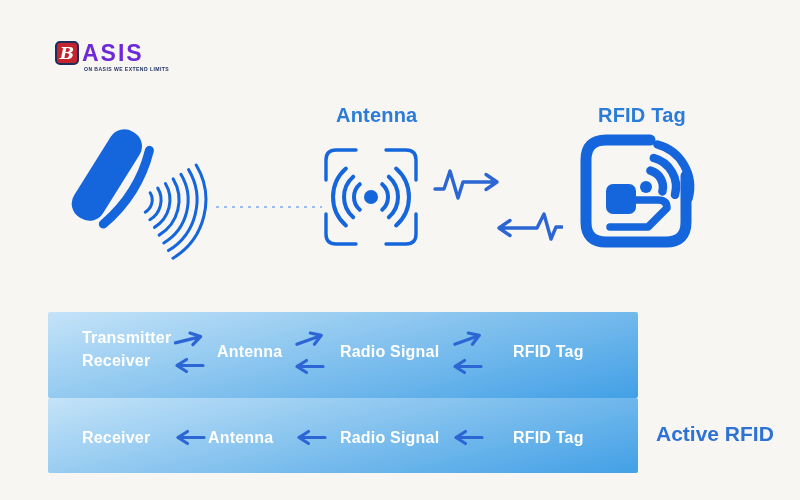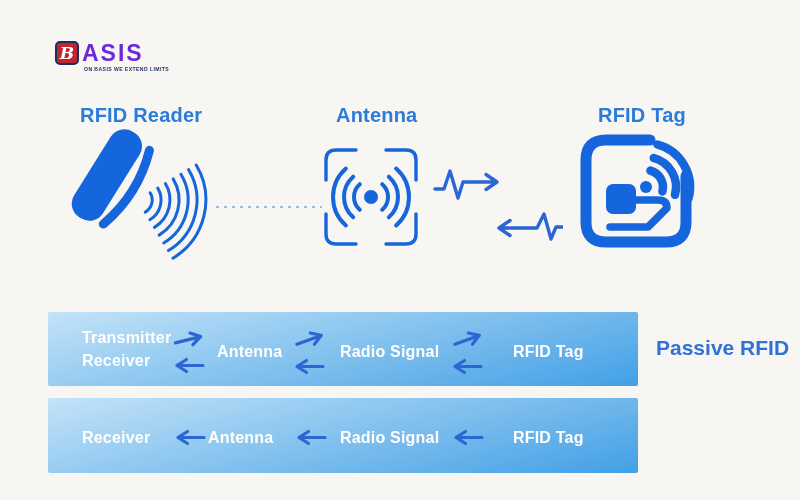--- a/index.html
+++ b/index.html
@@ -30,21 +30,21 @@
   .heading{position:absolute;top:104px;color:#2b7cd9;font-size:20px;font-weight:700;letter-spacing:0.2px;}
   .heading-reader{left:80px;}
   .heading-antenna{left:336px;}
   .heading-tag{left:598px;}
 
   
   .icon-abs{position:absolute;}
 
   
   .flow-bar{
-    position:absolute;left:48px;width:590px;height:74px;
+    position:absolute;left:48px;width:590px;height:86px;
     background:linear-gradient(166deg,#c4e3f8 0%,#8ac5ef 45%,#42a0e6 100%);
     border-radius:2px;
   }
   .bar-passive{top:312px;}
   .bar-active{top:398px;height:75px;}
   .bar-item{
     position:absolute;color:#ffffff;font-weight:700;font-size:16px;
     letter-spacing:0.2px;line-height:17px;white-space:nowrap;
   }
   .bar-arrow{position:absolute;width:32px;height:17px;}
@@ -71,21 +71,20 @@
   </svg>
 
   <div class="logo">
     <div class="logo-row">
       <div class="logo-mark">B</div>
       <div class="logo-name">ASIS</div>
     </div>
     <div class="logo-tagline">ON BASIS WE EXTEND LIMITS</div>
   </div>
 
-  <div class="heading heading-reader">RFID Reader</div>
   <div class="heading heading-antenna">Antenna</div>
   <div class="heading heading-tag">RFID Tag</div>
 
   <svg class="icon-abs" style="left:60px;top:128px" width="265" height="142" viewBox="0 0 265 142">
     <g transform="rotate(32 52 52)">
       <rect x="28" y="0" width="34" height="101" rx="16" fill="#1565dc"></rect>
       <path d="M68,7 Q82,50 68,94" fill="none" stroke="#1565dc" stroke-width="9" stroke-linecap="round"></path>
     </g>
     <g transform="rotate(14 78 72)" fill="none" stroke="#1565dc" stroke-width="3" stroke-linecap="round">
       <path d="M88,62 A14 14 0 0 1 88,82"></path>
@@ -160,31 +159,31 @@
     <div class="bar-item" style="left:292px;top:31px">Radio Signal</div>
     <svg class="bar-arrow" style="left:404px;top:19px;transform:rotate(-20deg)">
         <use href="#arrow-right"></use>
       </svg>
     <svg class="bar-arrow" style="left:403px;top:46px">
         <use href="#arrow-left"></use>
       </svg>
 
     <div class="bar-item" style="left:465px;top:31px">RFID Tag</div>
   </div>
-  <div class="side-label side-passive">Passive RFID</div>
 
   <div class="flow-bar bar-active">
     <div class="bar-item" style="left:34px;top:31px">Receiver</div>
     <svg class="bar-arrow" style="left:126px;top:31px">
         <use href="#arrow-left"></use>
       </svg>
     <div class="bar-item" style="left:160px;top:31px">Antenna</div>
     <svg class="bar-arrow" style="left:247px;top:31px">
         <use href="#arrow-left"></use>
       </svg>
     <div class="bar-item" style="left:292px;top:31px">Radio Signal</div>
     <svg class="bar-arrow" style="left:404px;top:31px">
         <use href="#arrow-left"></use>
       </svg>
     <div class="bar-item" style="left:465px;top:31px">RFID Tag</div>
   </div>
+  <div class="side-label side-active">Active RFID</div>
 
 </div>
 
 </body></html>

